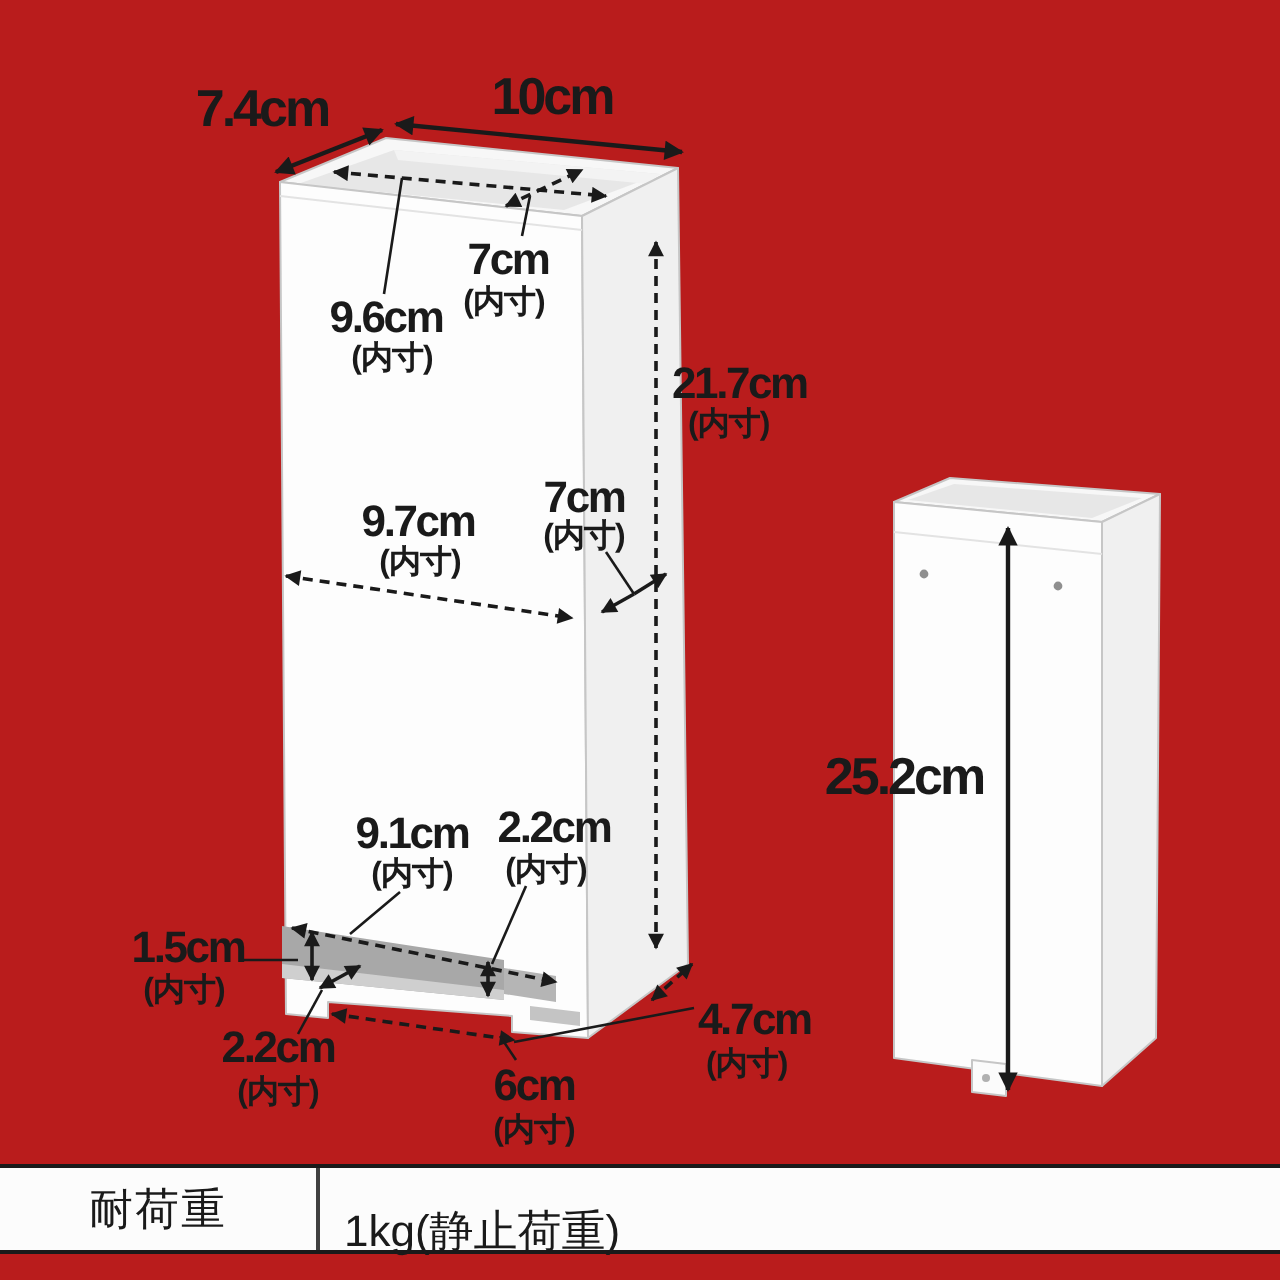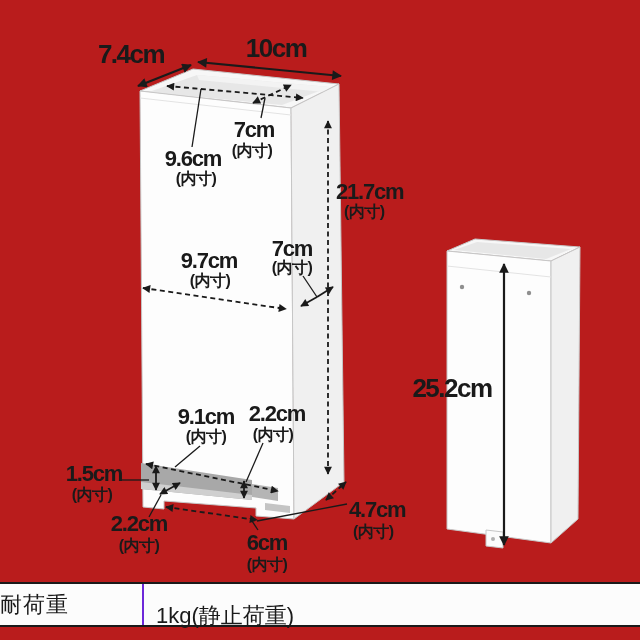--- a/index.html
+++ b/index.html
@@ -16,22 +16,22 @@
   .arrow{stroke:#1a1a1a;stroke-width:2.2;fill:none;}
   .darrow{stroke:#1a1a1a;stroke-width:1.8;fill:none;stroke-dasharray:5 3.5;}
   .sarrow{stroke:#1a1a1a;stroke-width:1.8;fill:none;}
   .leader{stroke:#1a1a1a;stroke-width:1.3;fill:none;}
   .spec-table{
     position:absolute;left:0;top:582px;width:640px;height:45px;box-sizing:border-box;
     border-top:2px solid #1a1a1a;border-bottom:2px solid #1a1a1a;
     display:flex;align-items:stretch;background:#fcfcfc;
   }
   .spec-cell{display:flex;align-items:center;font-size:22px;color:#1a1a1a;}
-  .spec-cell.label{width:144px;box-sizing:border-box;justify-content:flex-start;
-    border-right:2px solid #6d28d9;letter-spacing:1px;}
+  .spec-cell.label{width:160px;box-sizing:border-box;justify-content:center;
+    border-right:2px solid #404040;letter-spacing:1px;}
   .spec-cell.value{flex:1;padding-left:12px;margin-top:23px;}
 </style>
 </head>
 <body>
 
 <div class="stage">
 
 <svg width="640" height="582" viewBox="0 0 640 582">
   <defs>
     <marker id="ahE" viewBox="0 0 10 10" refX="9" refY="5" markerWidth="5.2" markerHeight="4.4" orient="auto">

